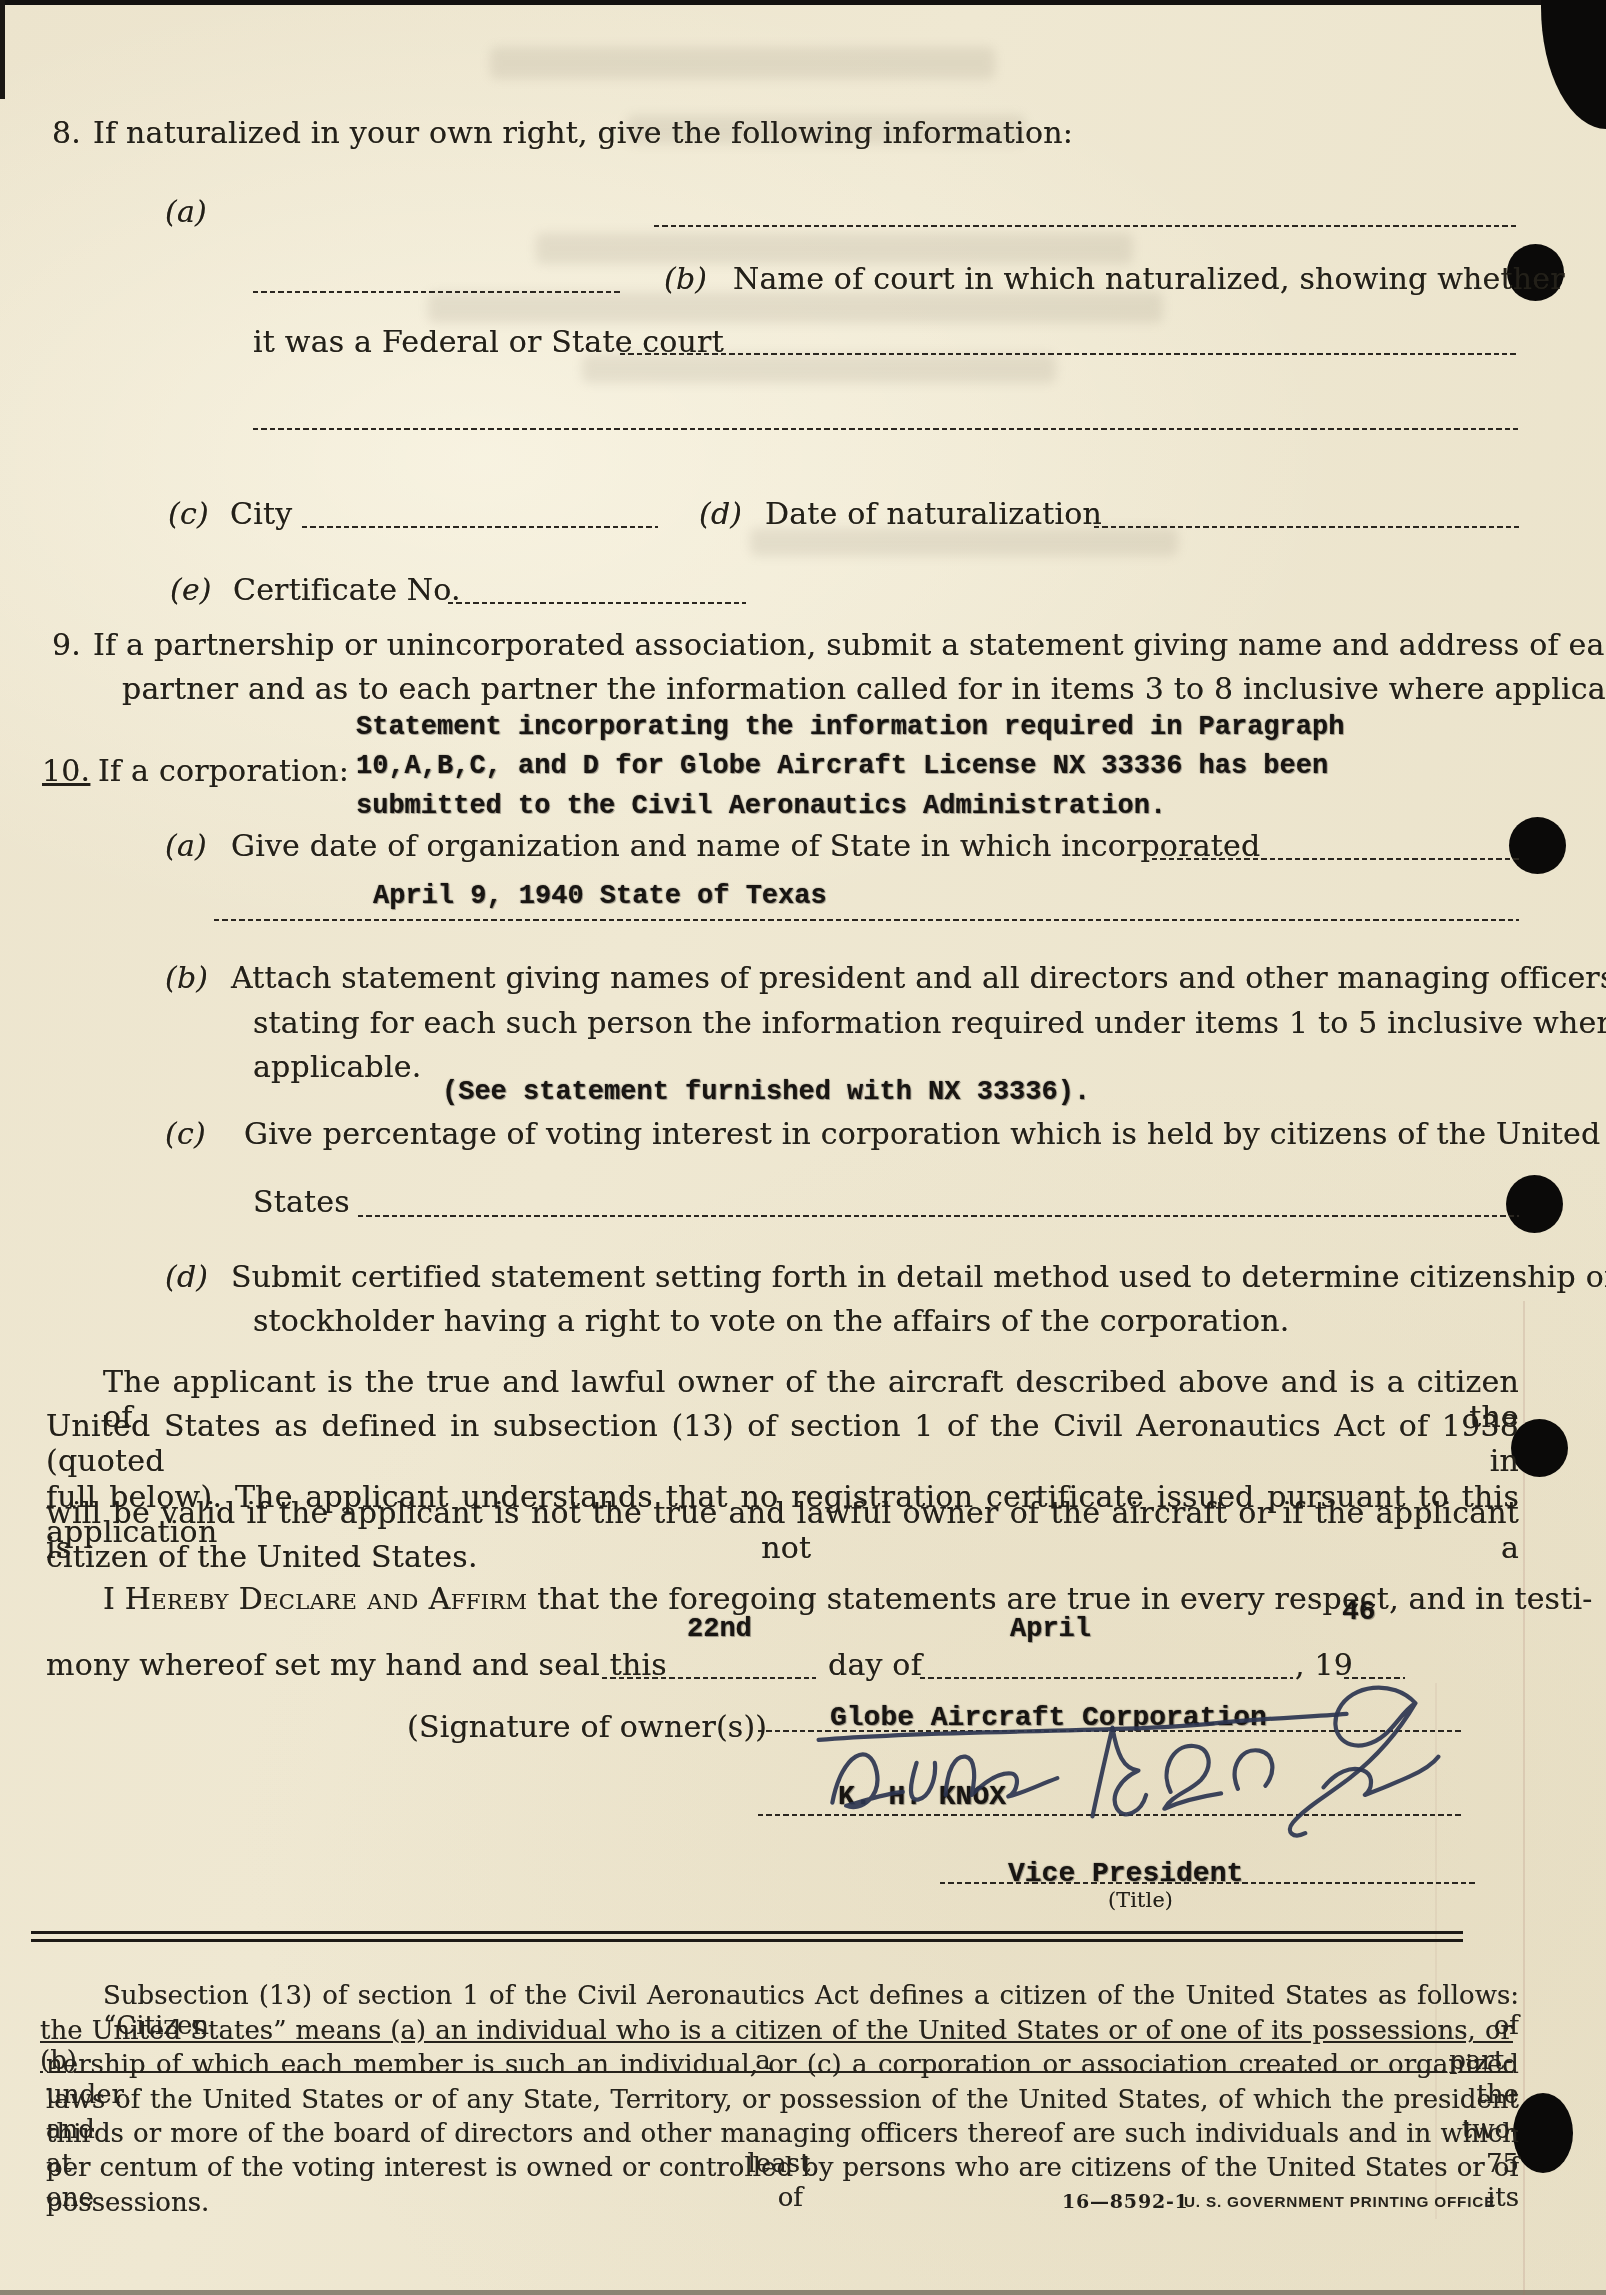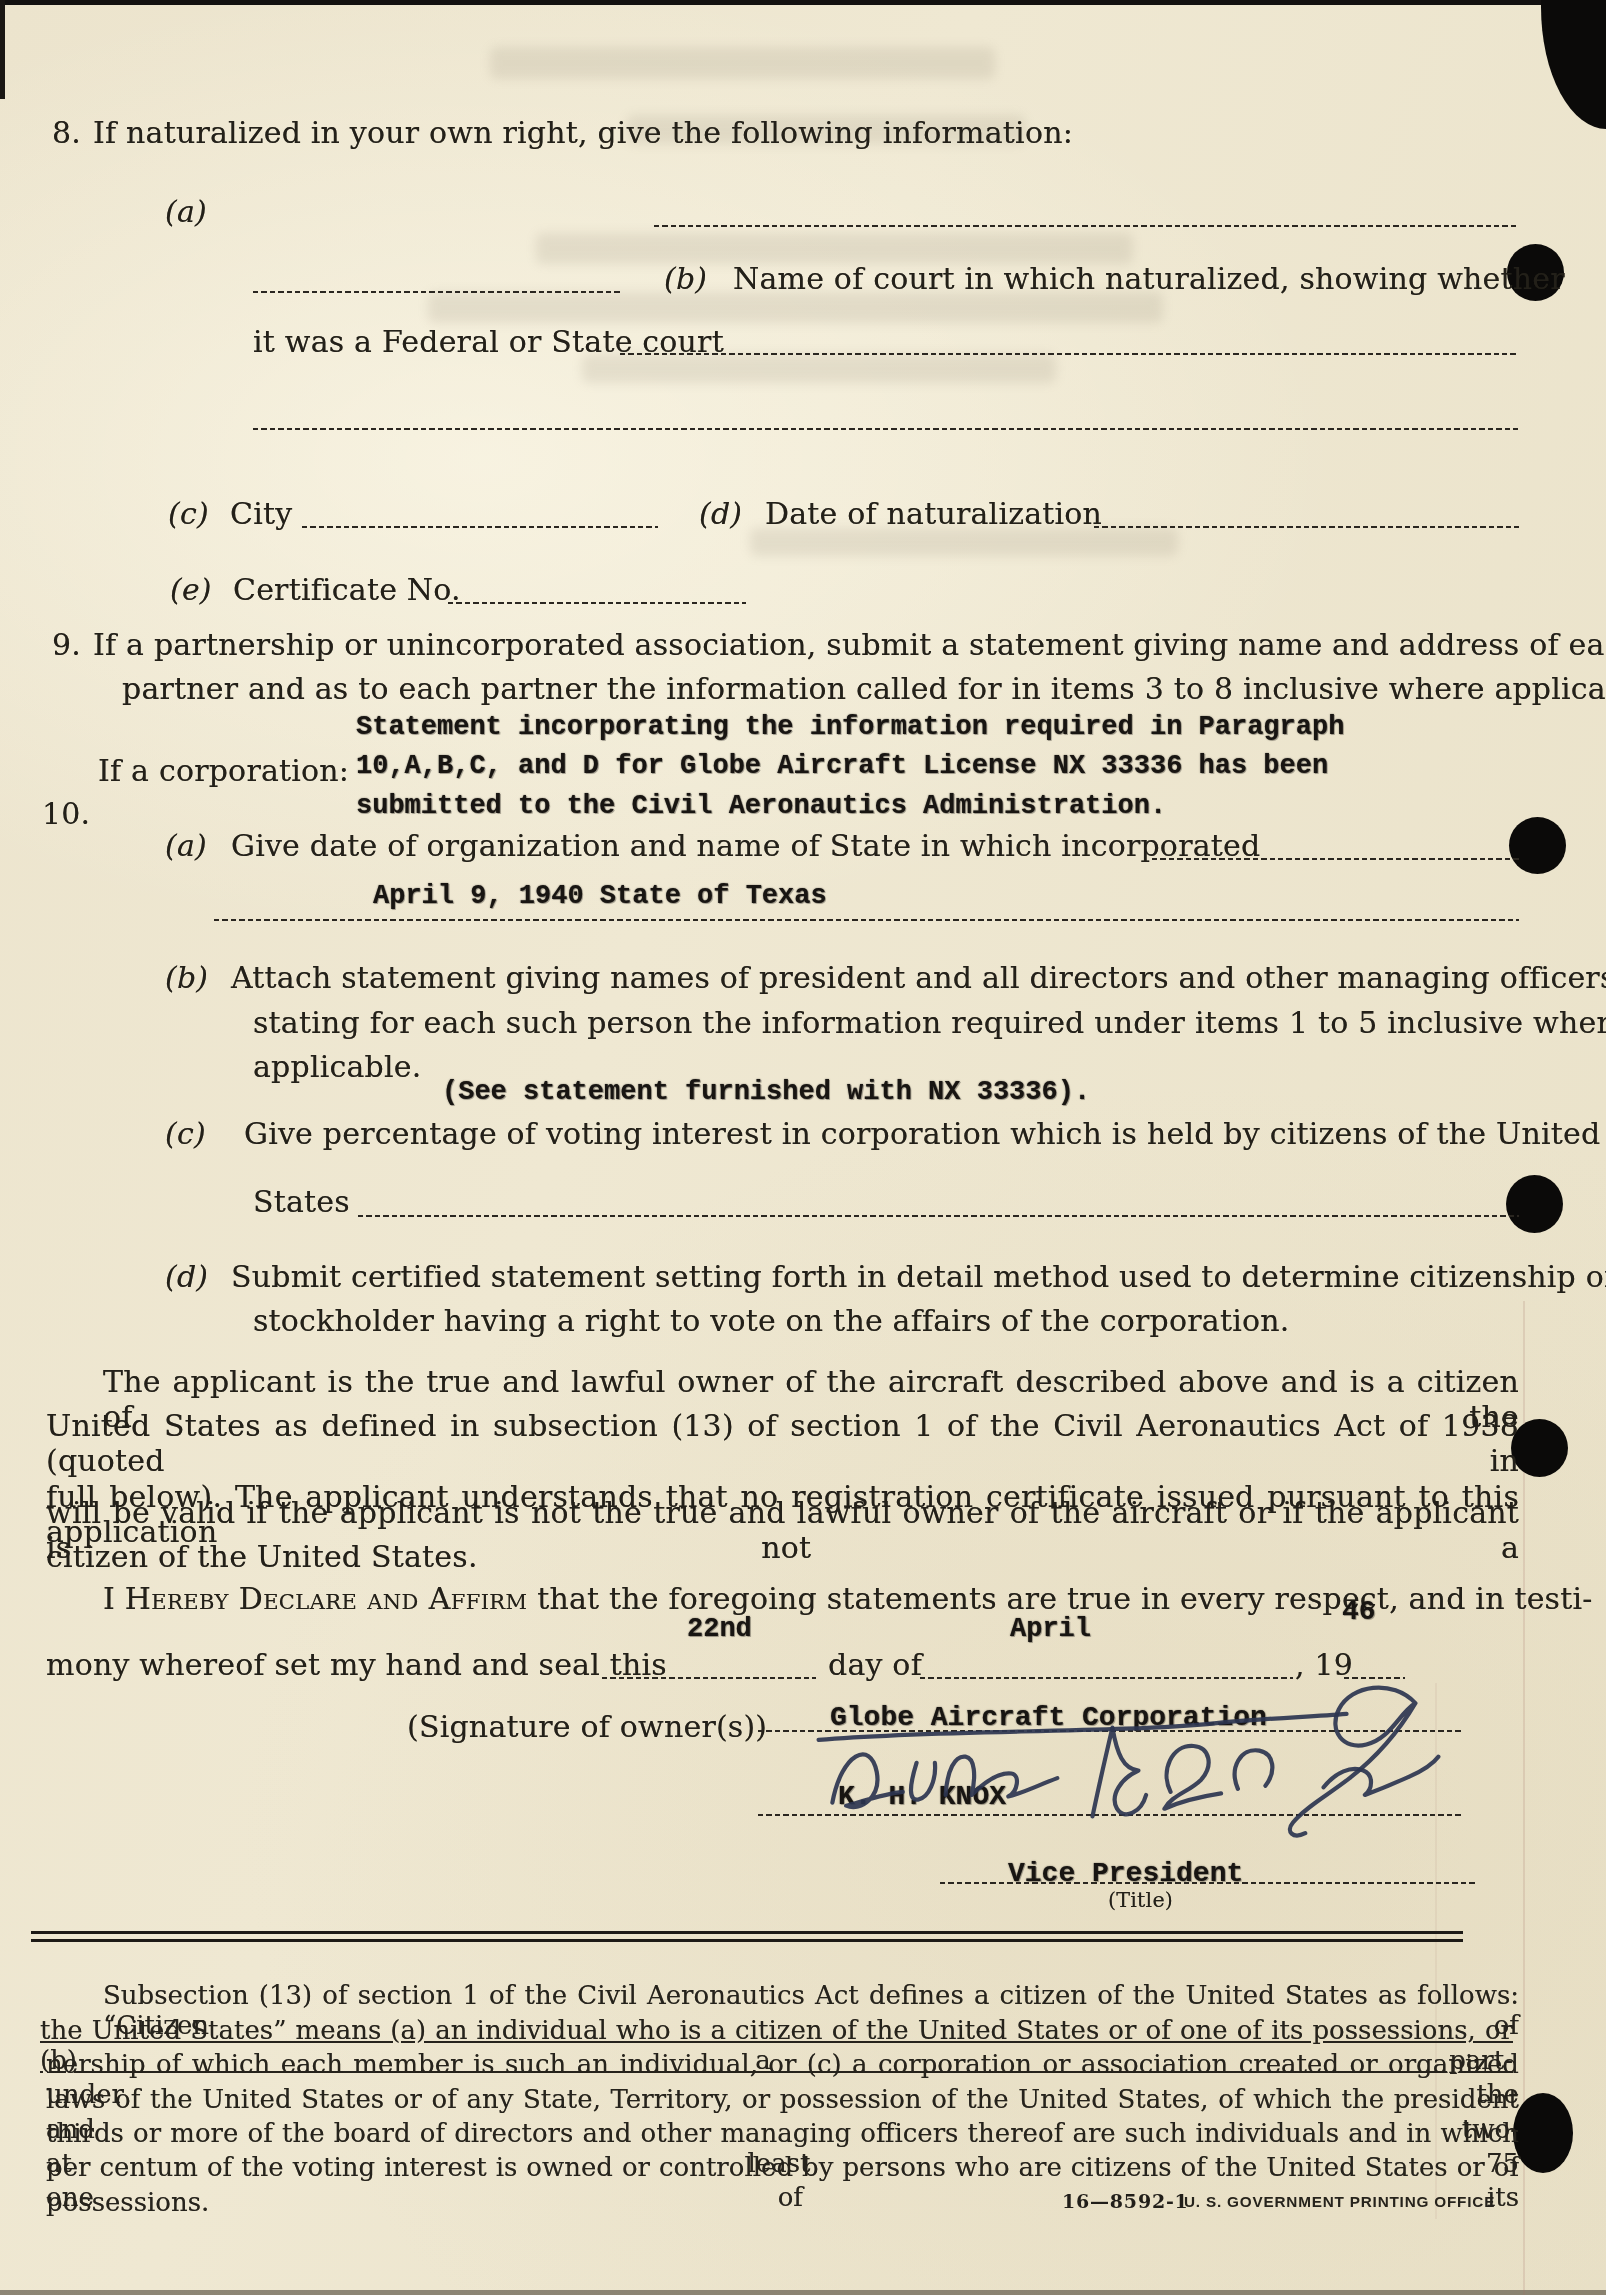--- a/index.html
+++ b/index.html
@@ -84,21 +84,21 @@
 
   <span class="abs print en" style="left:170px;top:572px;">(e)</span>
   <span class="abs print" style="left:233px;top:572px;">Certificate No.</span>
   <div class="lead" style="left:448px;top:601px;width:298px;"></div>
 
   <span class="abs print" style="left:52px;top:627px;">9.</span>
   <span class="abs print" style="left:93px;top:627px;">If a partnership or unincorporated association, submit a statement giving name and address of each</span>
   <span class="abs print" style="left:122px;top:671px;">partner and as to each partner the information called for in items 3 to 8 inclusive where applicable.</span>
 
   <span class="abs typed" style="left:356px;top:712px;">Statement incorporating the information required in Paragraph</span>
-  <span class="abs print" style="left:42px;top:796px;">10.</span>
+  <span class="abs print" style="left:42px;top:753px;text-decoration:underline;">10.</span>
   <span class="abs print" style="left:98px;top:753px;">If a corporation:</span>
   <span class="abs typed" style="left:356px;top:751px;">10,A,B,C, and D for Globe Aircraft License NX 33336 has been</span>
   <span class="abs typed" style="left:356px;top:791px;">submitted to the Civil Aeronautics Administration.</span>
 
   <span class="abs print en" style="left:165px;top:828px;">(a)</span>
   <span class="abs print" style="left:231px;top:828px;">Give date of organization and name of State in which incorporated</span>
   <div class="lead" style="left:1152px;top:857px;width:367px;"></div>
   <span class="abs typed" style="left:373px;top:881px;">April 9, 1940   State of Texas</span>
   <div class="lead" style="left:214px;top:918px;width:1305px;"></div>
 

